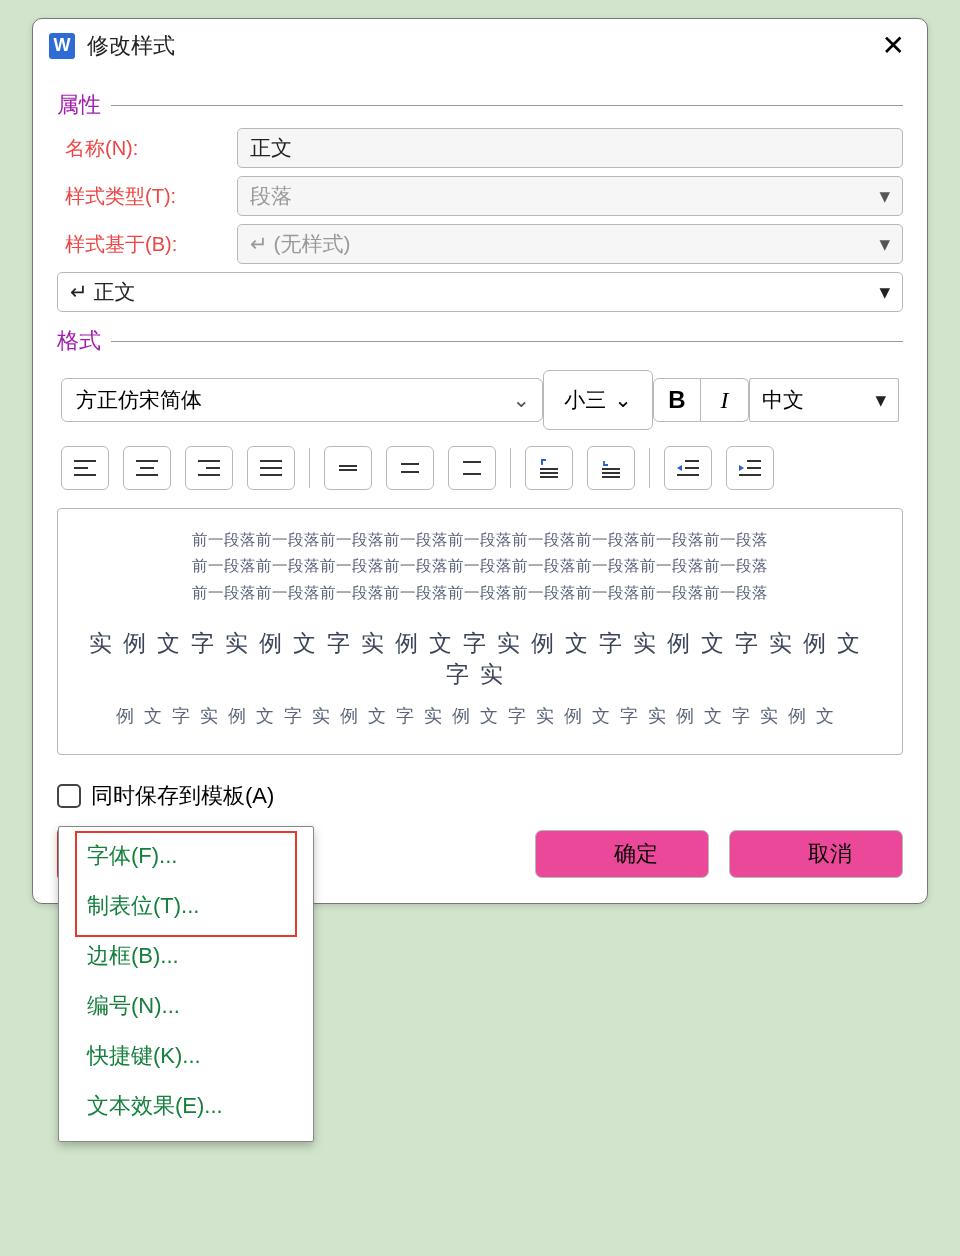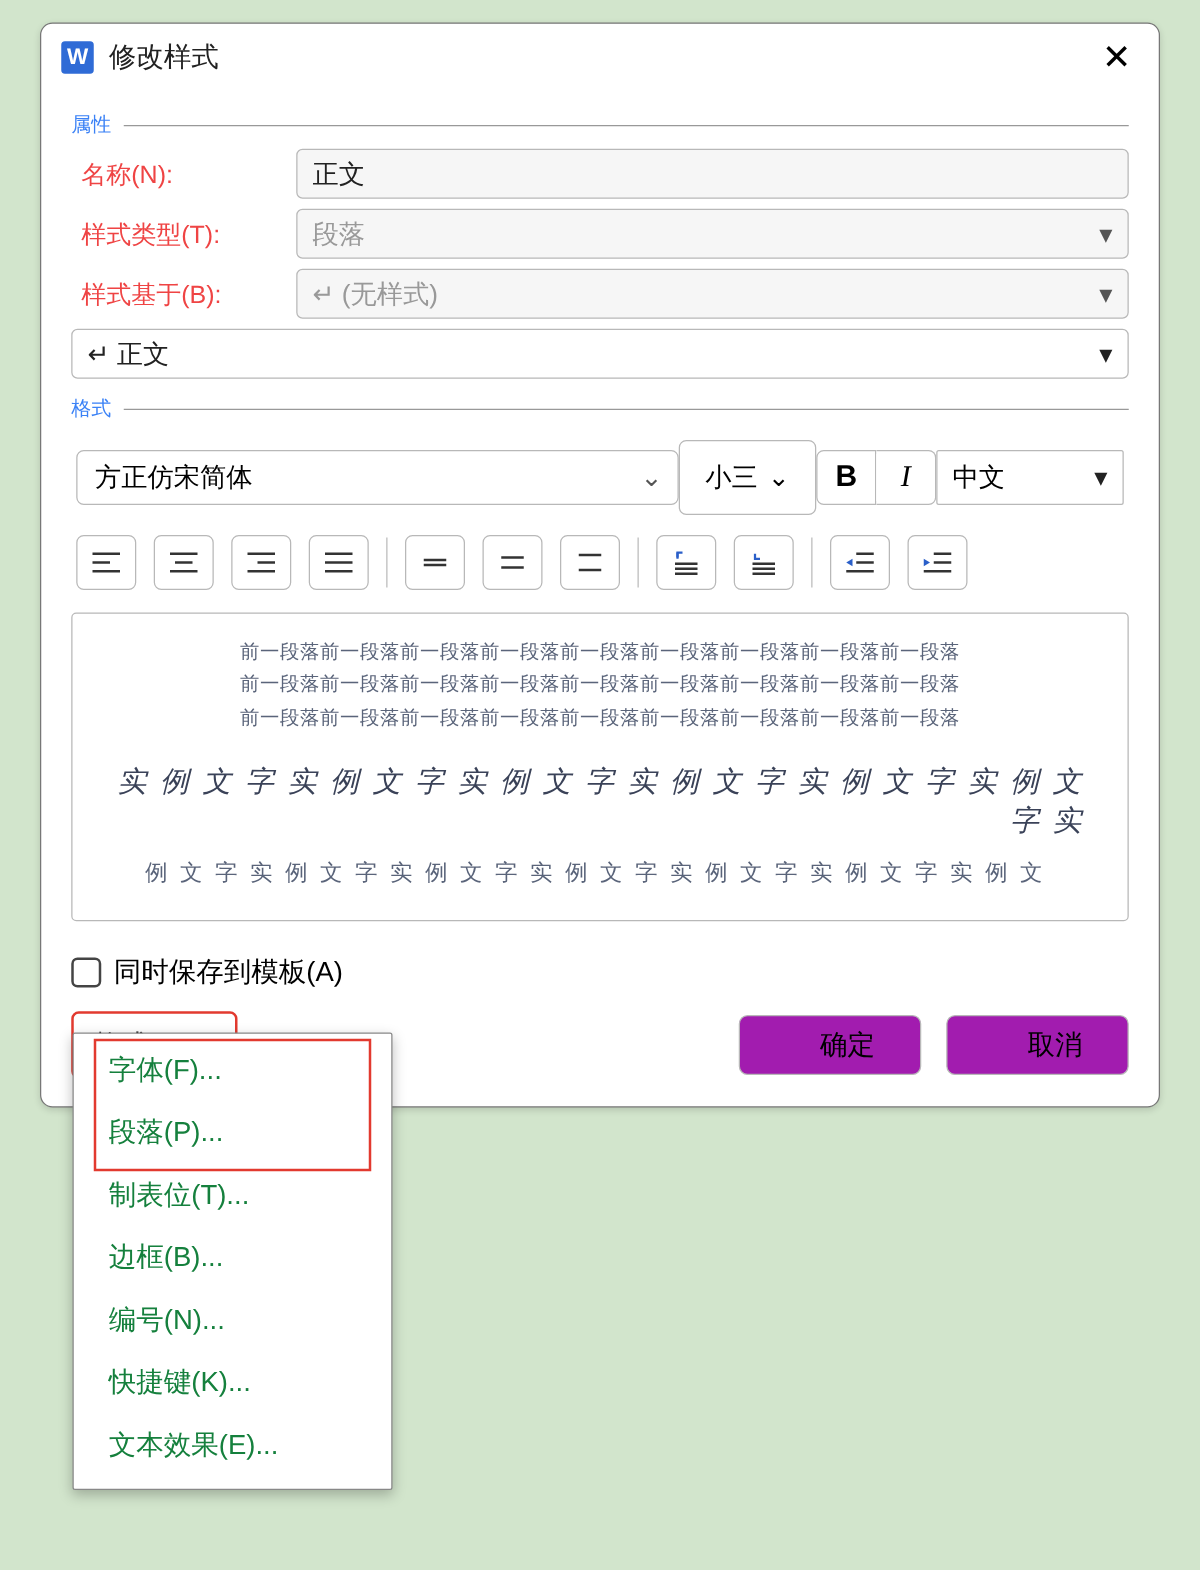--- a/index.html
+++ b/index.html
@@ -40,22 +40,22 @@
     margin-left: auto;
     font-size: 28px;
     cursor: pointer;
     padding: 0 6px;
   }
   .body { padding: 6px 24px 22px 24px; }
 
   .section-label {
     display: flex;
     align-items: center;
-    font-size: 16px;
-    color: #3b82f6;
+    font-size: 22px;
+    color: #a21caf;
     margin: 14px 0 8px 0;
     font-family: Liberation Serif, serif;
   }
   .section-label::after {
     content: "";
     flex: 1;
     border-top: 1px solid #999;
     margin-left: 10px;
   }
 
@@ -165,26 +165,25 @@
     margin-top: 18px;
     border: 1px solid #b8b8b8;
     border-radius: 4px;
     background: #fff;
     padding: 18px 26px 26px 26px;
     font-size: 17px;
     color: #5a647a;
   }
   .preview .context { text-align:center; line-height: 1.7; font-size: 15.5px; letter-spacing: 0.5px; }
   .preview .sample-main {
-    text-align: right;
+    text-align: center;
     font-size: 23px;
     letter-spacing: 11px;
     margin: 22px 0 14px 0;
     color: #3a4258;
-    font-style: italic;
   }
   .preview .sample-sub {
     text-align: center;
     font-size: 18px;
     letter-spacing: 10px;
     color: #5a647a;
   }
 
   .checkbox-row {
     display:flex; align-items:center; gap:10px;
@@ -204,24 +203,24 @@
   }
   .format-menu-btn {
     border: 2px solid #e23a2f;
     border-radius: 6px;
     padding: 10px 16px;
     display:flex; align-items:center; gap:10px;
     font-size: 22px;
     background:#fff;
   }
   .ok-btn, .cancel-btn {
-    width: 146px; height: 48px;
+    width: 174px; height: 48px;
     border: 1px solid #b8b8b8;
     border-radius: 7px;
-    background:#a21caf;
+    background:#ec4899;
     font-size: 22px;
     display:flex;align-items:center;justify-content:center;padding-left:28px;
   }
   .footer-right { margin-left:auto; display:flex; gap:20px; }
 
   
   .popup-menu {
     position: absolute;
     left: 58px;
     top: 826px;
@@ -453,19 +452,18 @@
         <div class="ok-btn">确定</div>
         <div class="cancel-btn">取消</div>
       </div>
     </div>
   </div>
 </div>
 
 <div class="popup-menu">
   <div class="highlight-box"></div>
   <div class="menu-item">字体(F)...</div>
-  <div class="menu-item">段落(P)...</div>
   <div class="menu-item">制表位(T)...</div>
   <div class="menu-item">边框(B)...</div>
   <div class="menu-item">编号(N)...</div>
   <div class="menu-item">快捷键(K)...</div>
   <div class="menu-item">文本效果(E)...</div>
 </div>
 
 </body></html>

